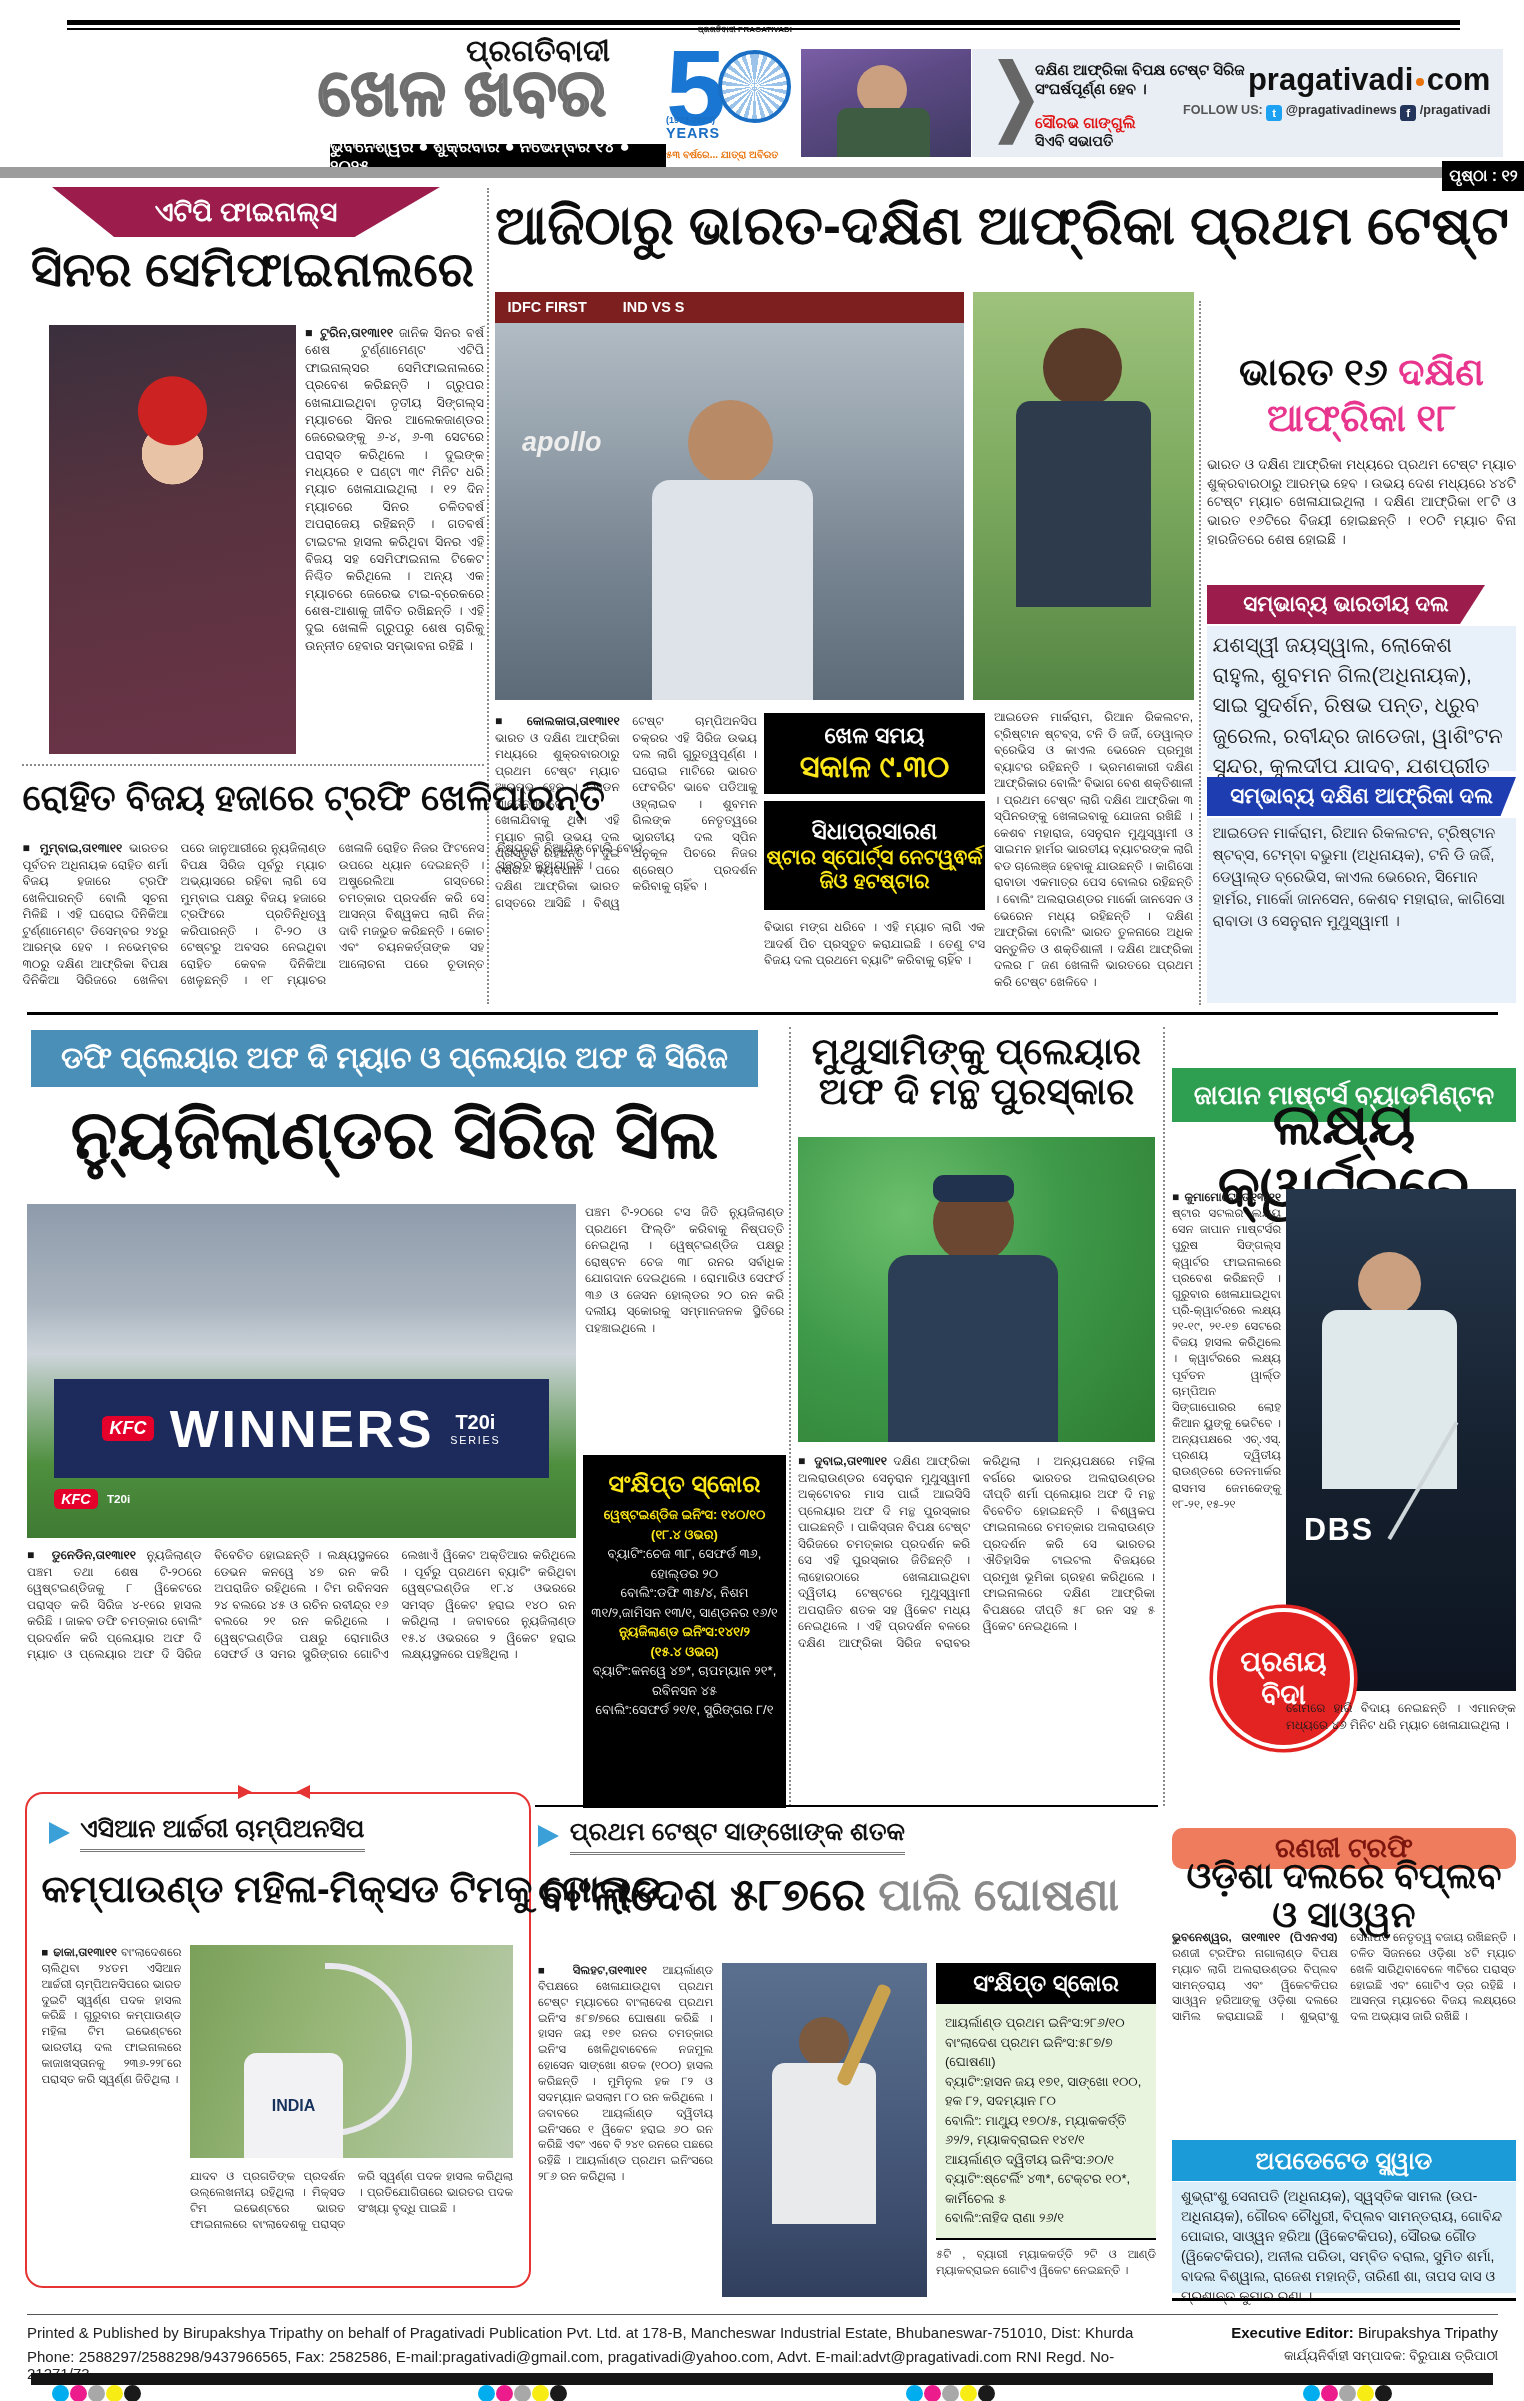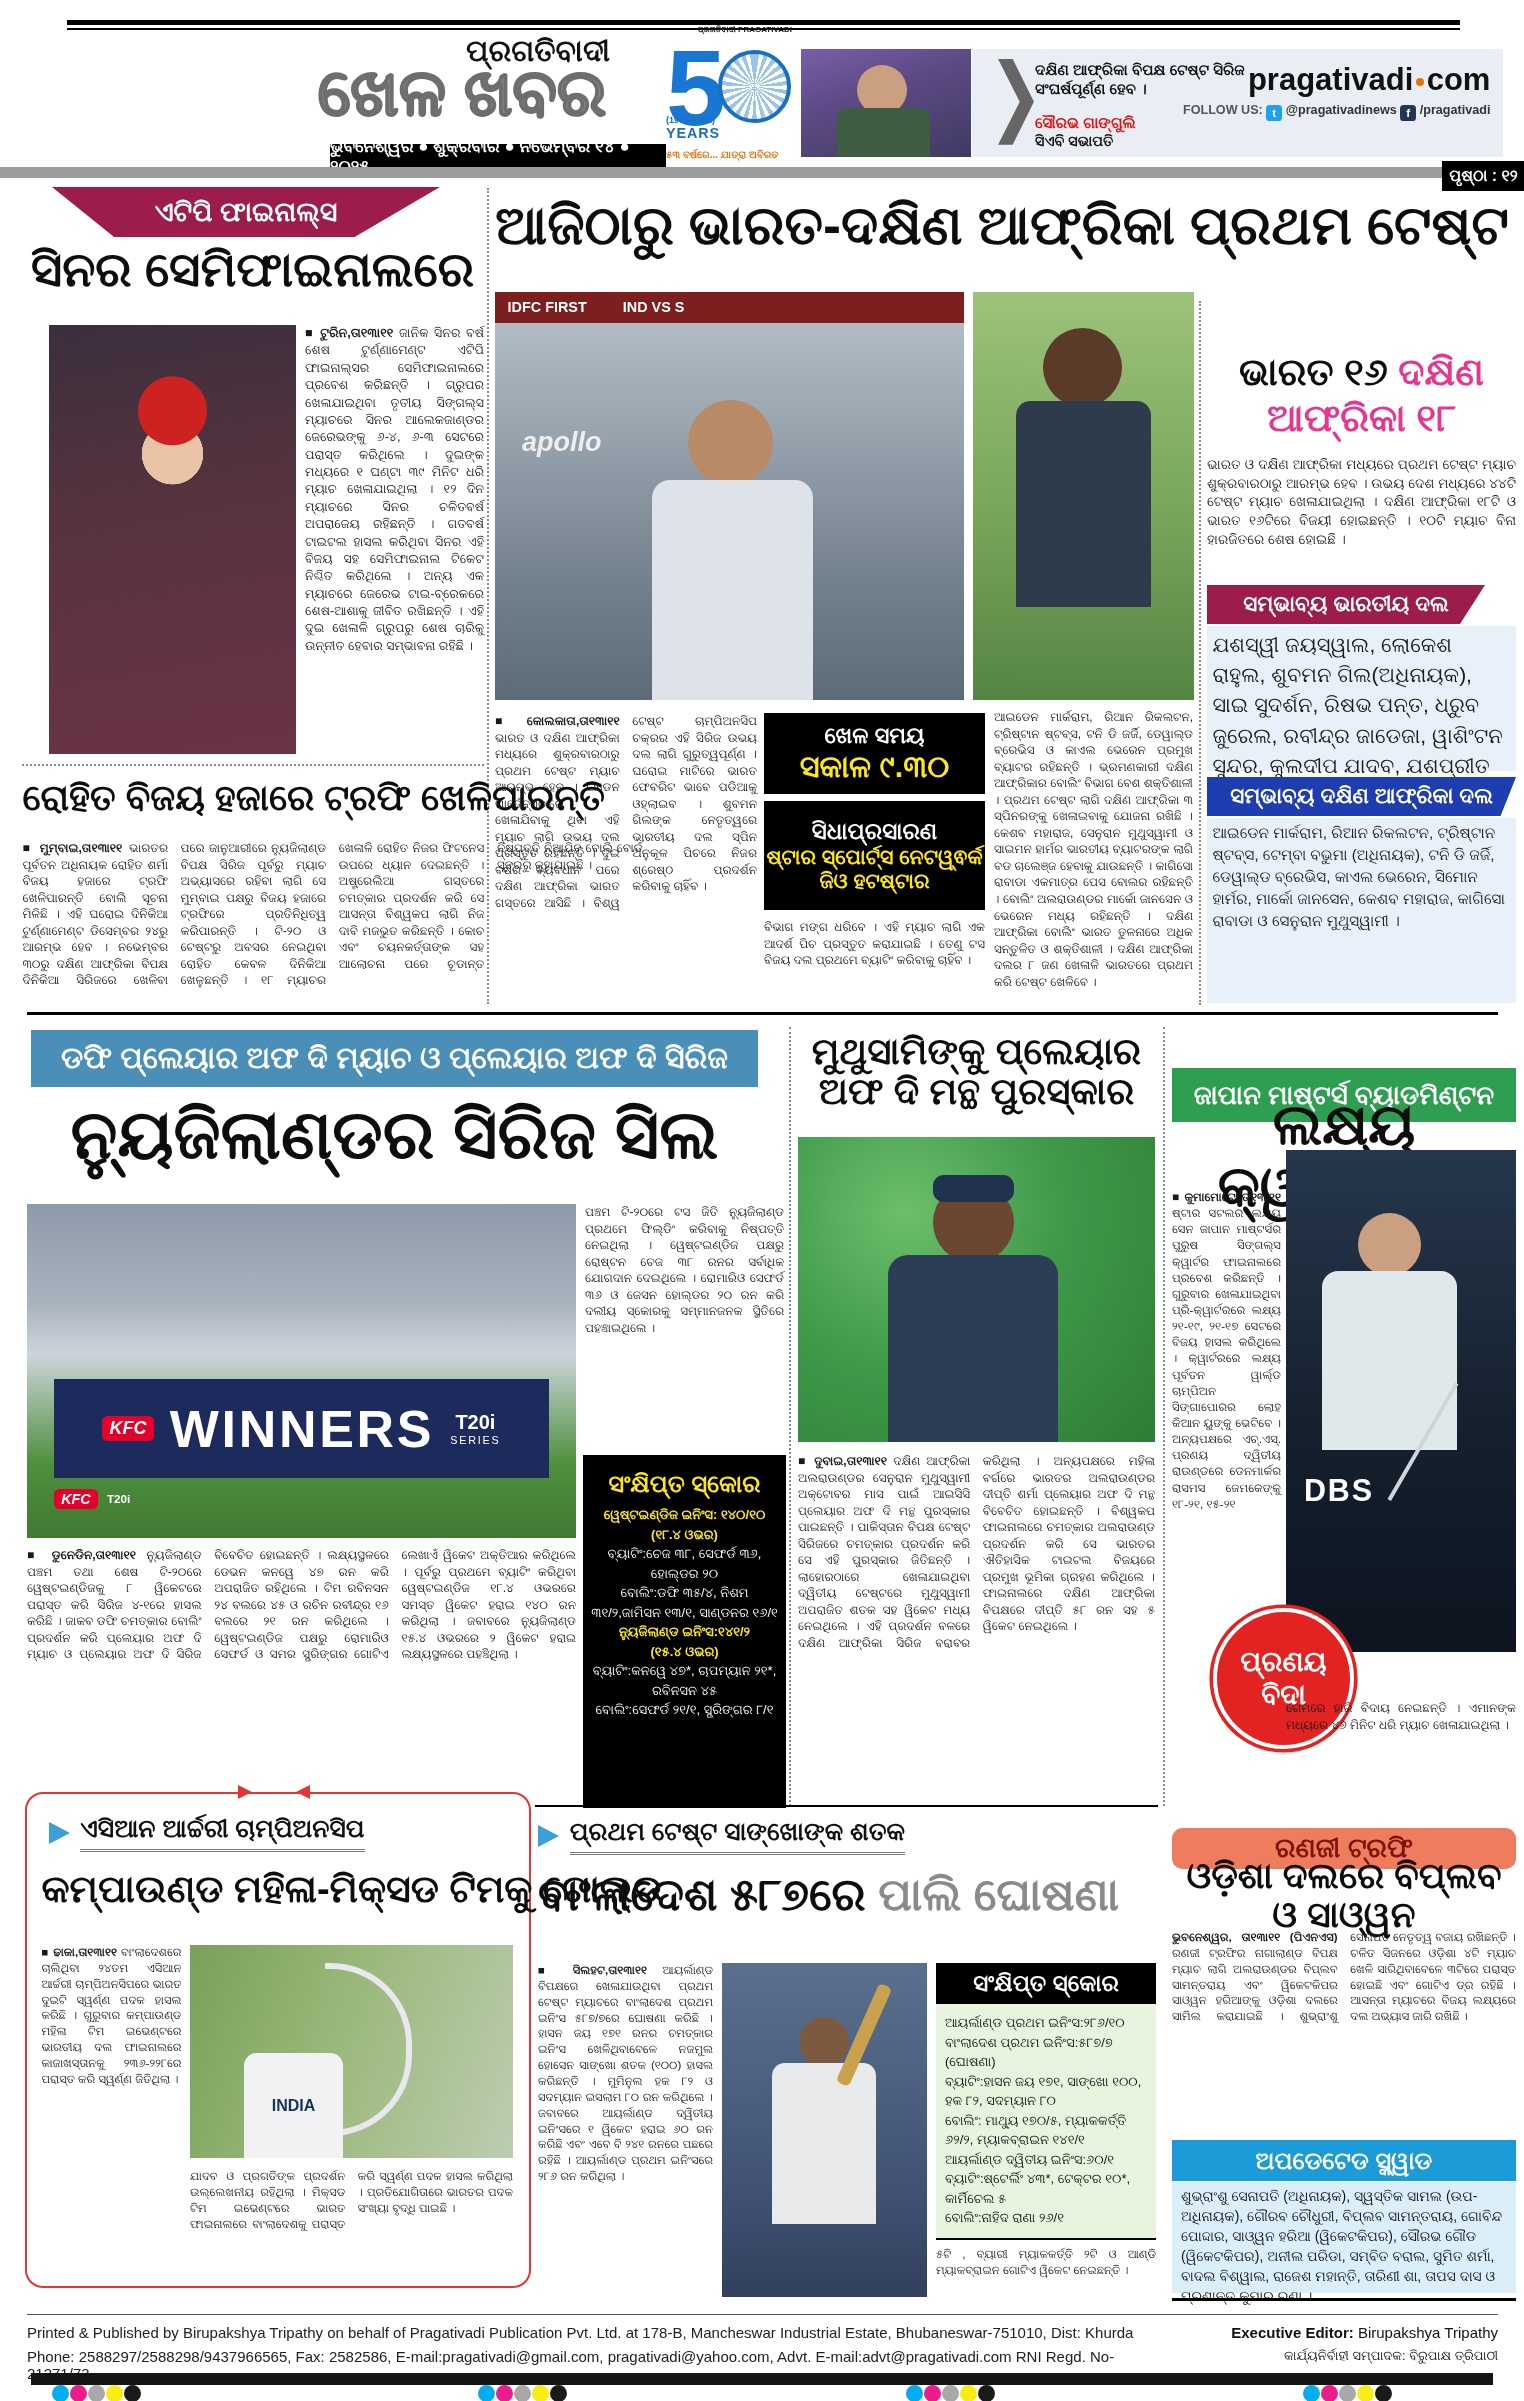--- a/index.html
+++ b/index.html
@@ -196,21 +196,21 @@
     <span class="date-b">■ ଦୁବାଇ,ତା୧୩ା୧୧</span>
     <span>ଦକ୍ଷିଣ ଆଫ୍ରିକା ଅଲରାଉଣ୍ଡର ସେନୁରାନ ମୁଥୁସ୍ୱାମୀ ଅକ୍ଟୋବର ମାସ ପାଇଁ ଆଇସିସି ପ୍ଲେୟାର ଅଫ ଦି ମନ୍ଥ ପୁରସ୍କାର ପାଇଛନ୍ତି । ପାକିସ୍ତାନ ବିପକ୍ଷ ଟେଷ୍ଟ ସିରିଜରେ ଚମତ୍କାର ପ୍ରଦର୍ଶନ କରି ସେ ଏହି ପୁରସ୍କାର ଜିତିଛନ୍ତି । ଲାହୋରଠାରେ ଖେଳାଯାଇଥିବା ଦ୍ୱିତୀୟ ଟେଷ୍ଟରେ ମୁଥୁସ୍ୱାମୀ ଅପରାଜିତ ଶତକ ସହ ୱିକେଟ ମଧ୍ୟ ନେଇଥିଲେ । ଏହି ପ୍ରଦର୍ଶନ ବଳରେ ଦକ୍ଷିଣ ଆଫ୍ରିକା ସିରିଜ ବରାବର କରିଥିଲା । ଅନ୍ୟପକ୍ଷରେ ମହିଳା ବର୍ଗରେ ଭାରତର ଅଲରାଉଣ୍ଡର ଦୀପ୍ତି ଶର୍ମା ପ୍ଲେୟାର ଅଫ ଦି ମନ୍ଥ ବିବେଚିତ ହୋଇଛନ୍ତି । ବିଶ୍ୱକପ ଫାଇନାଲରେ ଚମତ୍କାର ଅଲରାଉଣ୍ଡ ପ୍ରଦର୍ଶନ କରି ସେ ଭାରତର ଐତିହାସିକ ଟାଇଟଲ ବିଜୟରେ ପ୍ରମୁଖ ଭୂମିକା ଗ୍ରହଣ କରିଥିଲେ । ଫାଇନାଲରେ ଦକ୍ଷିଣ ଆଫ୍ରିକା ବିପକ୍ଷରେ ଦୀପ୍ତି ୫୮ ରନ ସହ ୫ ୱିକେଟ ନେଇଥିଲେ ।</span>
   </div>
 
   <div class="abs banner" style="left:1172px;top:1030px;width:344px;height:54px;background:#2e9e50;font-size:26px;margin-top:38px;">ଜାପାନ ମାଷ୍ଟର୍ସ ବ୍ୟାଡମିଣ୍ଟନ</div>
   <div class="abs headline ctr" style="left:1172px;top:1094px;width:344px;font-size:57px;">ଲକ୍ଷ୍ୟ କ୍ୱାର୍ଟରରେ</div>
   <div class="abs body-txt just" style="left:1172px;top:1189px;width:109px;height:597px;font-size:11.7px;">
     <span class="date-b">■ କୁମାମୋଟୋ,ତା୧୩ା୧୧</span>
     <span>ଷ୍ଟାର ସଟଲର ଲକ୍ଷ୍ୟ ସେନ ଜାପାନ ମାଷ୍ଟର୍ସର ପୁରୁଷ ସିଙ୍ଗଲ୍ସ କ୍ୱାର୍ଟର ଫାଇନାଲରେ ପ୍ରବେଶ କରିଛନ୍ତି । ଗୁରୁବାର ଖେଳାଯାଇଥିବା ପ୍ରି-କ୍ୱାର୍ଟରରେ ଲକ୍ଷ୍ୟ ୨୧-୧୯, ୨୧-୧୭ ସେଟରେ ବିଜୟ ହାସଲ କରିଥିଲେ । କ୍ୱାର୍ଟରରେ ଲକ୍ଷ୍ୟ ପୂର୍ବତନ ୱାର୍ଲ୍ଡ ଚାମ୍ପିଅନ ସିଙ୍ଗାପୋରର ଲୋହ କିଆନ ୟୁଙ୍କୁ ଭେଟିବେ । ଅନ୍ୟପକ୍ଷରେ ଏଚ୍.ଏସ୍. ପ୍ରଣୟ ଦ୍ୱିତୀୟ ରାଉଣ୍ଡରେ ଡେନମାର୍କର ରାସମସ ଜେମକେଙ୍କୁ ୧୮-୨୧, ୧୫-୨୧</span>
   </div>
-  <div class="abs photo" style="left:1286px;top:1150px;width:230px;height:502px;background:linear-gradient(180deg,#26374c 0%,#15202e 55%,#0d1420 100%);">
+  <div class="abs photo" style="left:1286px;top:1189px;width:230px;height:502px;background:linear-gradient(180deg,#26374c 0%,#15202e 55%,#0d1420 100%);">
     <div style="position:absolute;left:72px;top:63px;width:63px;height:63px;border-radius:50%;background:#caa080;"></div>
     <div style="position:absolute;left:36px;top:121px;width:135px;height:179px;border-radius:16px 16px 0 0;background:#dfe8ea;"></div>
     <div style="position:absolute;left:18px;top:323px;color:#fff;font-weight:800;font-size:30.5px;letter-spacing:1.8px;">DBS</div>
     <div style="position:absolute;left:135px;top:224px;width:3.6px;height:135px;background:#cfd6da;transform:rotate(30deg);"></div>
   </div>
   <div class="abs" style="left:1213px;top:1608px;width:133px;height:133px;border-radius:50%;background:#e32222;border:4.5px solid #fff;box-shadow:0 0 0 3.6px #e32222;display:flex;flex-direction:column;align-items:center;justify-content:center;color:#fff;font-weight:800;font-size:28px;line-height:1.15;">
     <span>ପ୍ରଣୟ</span>
     <span>ବିଦା</span>
   </div>
   <div class="abs body-txt just" style="left:1286px;top:1700px;width:230px;height:90px;font-size:12px;">ଗେମରେ ହାରି ବିଦାୟ ନେଇଛନ୍ତି । ଏମାନଙ୍କ ମଧ୍ୟରେ ୪୬ ମିନିଟ ଧରି ମ୍ୟାଚ ଖେଳାଯାଇଥିଲା ।</div>

